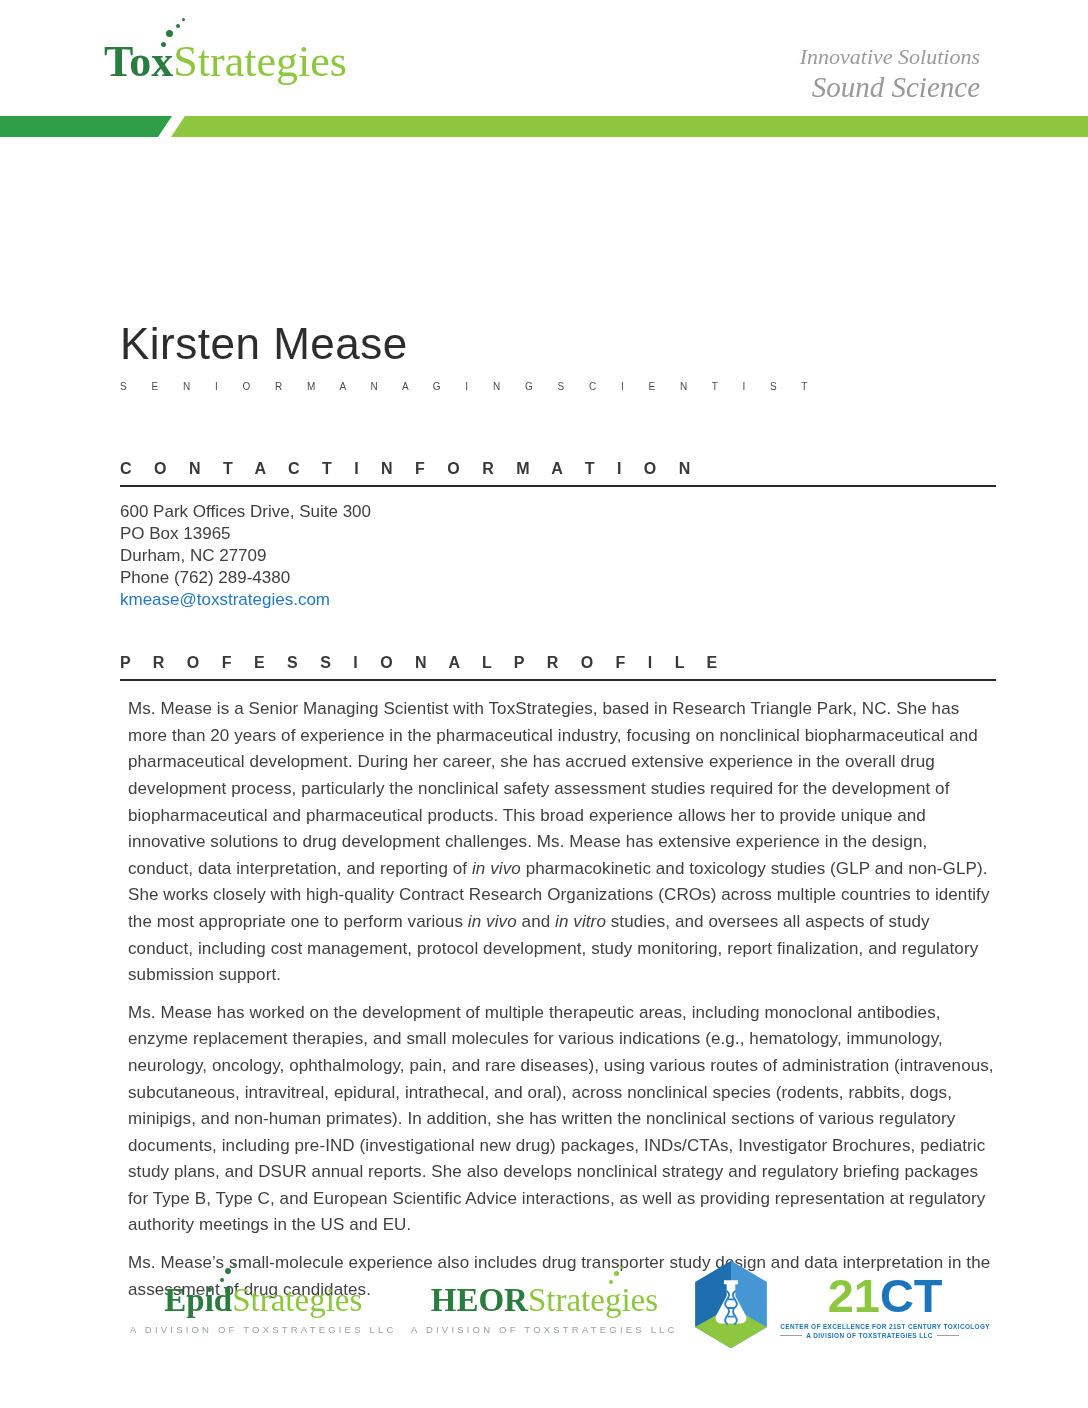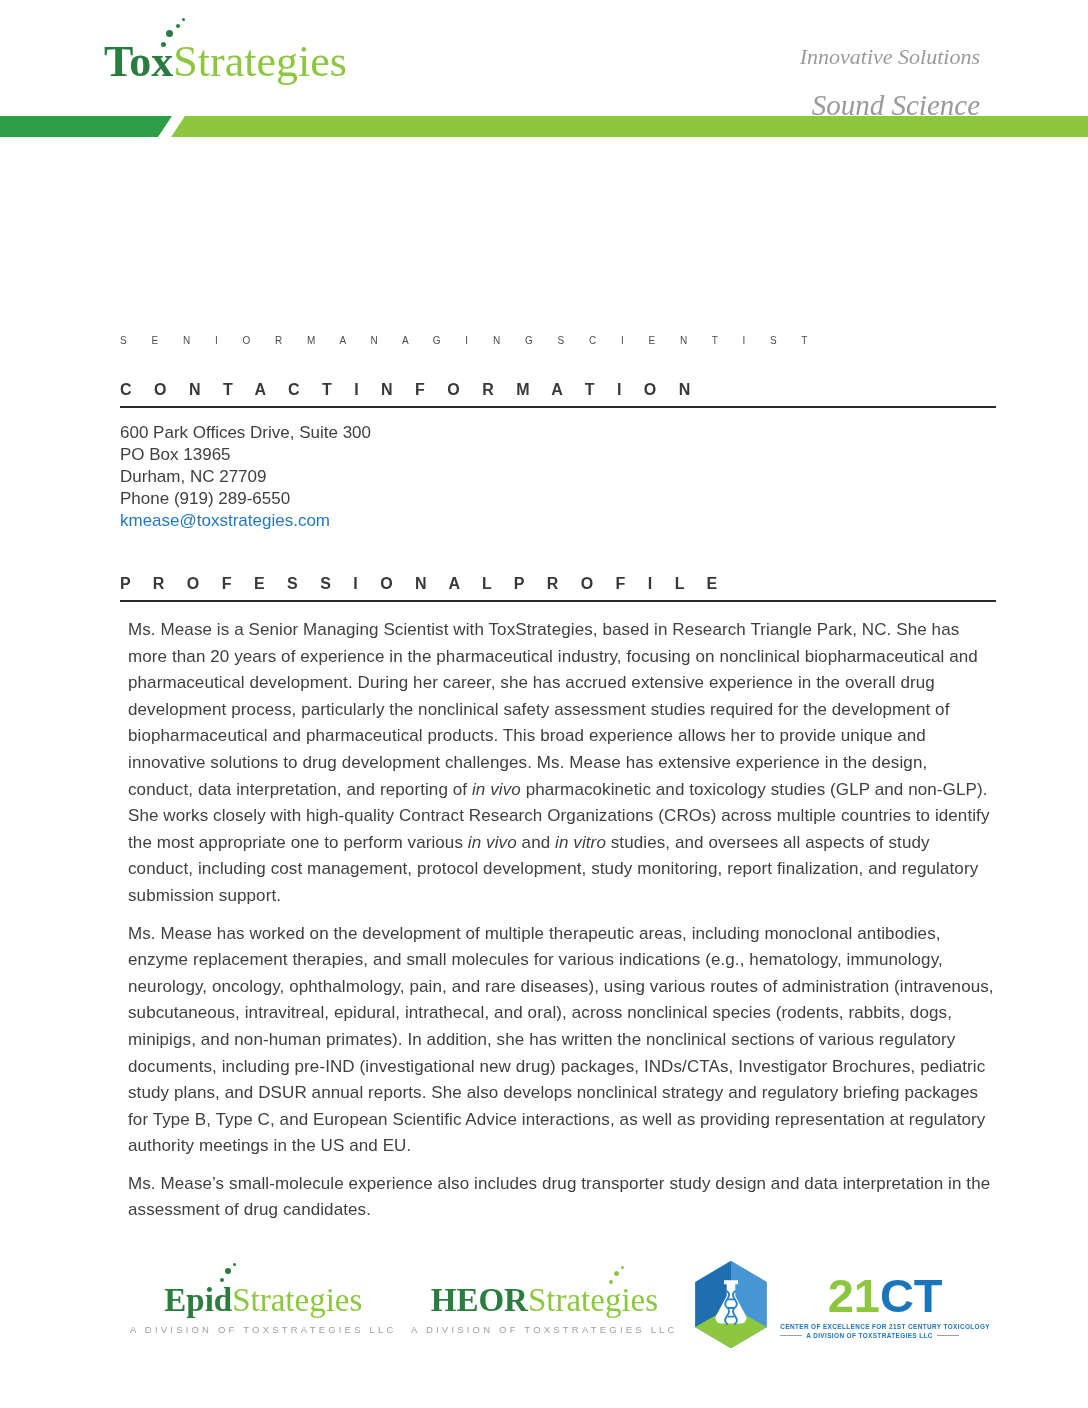--- a/index.html
+++ b/index.html
@@ -34,21 +34,21 @@
   .logo-dots i:nth-child(2){width:7px;height:7px;left:5px;top:0;}
   .logo-dots i:nth-child(3){width:4px;height:4px;left:15px;top:-6px;}
   .logo-dots i:nth-child(4){width:3px;height:3px;left:21px;top:-12px;}
   .logo-dots{left:57px;top:-10px;}
   .tagline{
     position:absolute;right:108px;top:44px;text-align:right;
     font-family:"Liberation Serif",serif;font-style:italic;color:var(--tagline-gray);
     line-height:1.2;
   }
   .tagline .tl1{font-size:22px;display:block;}
-  .tagline .tl2{font-size:29px;display:block;margin-top:18px;color:#999999;}
+  .tagline .tl2{font-size:29px;display:block;margin-top:0;color:#999999;}
   .bar{position:absolute;left:0;top:116px;width:1088px;height:21px;}
   .bar .bar-dark{
     position:absolute;left:0;top:0;width:172px;height:100%;
     background:var(--bar-dark-green);
     clip-path:polygon(0 0,172px 0,158px 21px,0 21px);
   }
   .bar .bar-light{
     position:absolute;left:168px;right:0;top:0;height:100%;
     background:var(--light-green);
     clip-path:polygon(17px 0,100% 0,100% 100%,3px 100%);
@@ -61,21 +61,21 @@
   }
   .person-title{
     margin-top:14px;font-size:10px;color:#4c4c4c;
     letter-spacing:6.5px;word-spacing:9px;
   }
   .section-heading{
     font-size:16px;font-weight:bold;color:var(--heading-gray);
     letter-spacing:4.5px;word-spacing:9px;
     border-bottom:2px solid #2a2a2a;padding-bottom:7px;
   }
-  .sec-contact .section-heading{margin-top:35px;}
+  .sec-contact .section-heading{margin-top:68px;}
   .sec-profile .section-heading{margin-top:43px;}
   .contact-lines{margin-top:14px;font-size:17px;line-height:22px;}
   .contact-line{white-space:nowrap;}
   .email-link{color:var(--link-blue);text-decoration:none;}
   .profile-paragraphs p{
     margin:11px 0 0 8px;font-size:17px;line-height:26.6px;letter-spacing:0.1px;
   }
   .profile-paragraphs p:first-child{margin-top:15px;}
   .profile-paragraphs em{font-style:italic;}
   
@@ -135,29 +135,30 @@
   <span class="tl2">Sound Science</span>
 </div>
 
 <div class="bar">
   <div class="bar-dark"></div>
   <div class="bar-light"></div>
 </div>
 
 <div class="content">
 
+  <h1 class="person-name">Kirsten Mease</h1>
   <div class="person-title">S E N I O R   M A N A G I N G   S C I E N T I S T</div>
 
   <div class="sec-contact">
     <div class="section-heading">C O N T A C T   I N F O R M A T I O N</div>
     <div class="contact-lines">
       <div class="contact-line">600 Park Offices Drive, Suite 300</div>
       <div class="contact-line">PO Box 13965</div>
       <div class="contact-line">Durham, NC 27709</div>
-      <div class="contact-line">Phone (919) 289-6550</div>
+      <div class="contact-line">Phone (762) 289-4380</div>
       <div class="contact-line"><a href="#" class="email-link">kmease@toxstrategies.com</a></div>
     </div>
   </div>
 
   <div class="sec-profile">
     <div class="section-heading">P R O F E S S I O N A L   P R O F I L E</div>
     <div class="profile-paragraphs">
       <p><span>Ms. Mease is a Senior Managing Scientist with ToxStrategies, based in Research Triangle Park, NC. She has more than 20 years of experience in the pharmaceutical industry, focusing on nonclinical biopharmaceutical and pharmaceutical development. During her career, she has accrued extensive experience in the overall drug development process, particularly the nonclinical safety assessment studies required for the development of biopharmaceutical and pharmaceutical products. This broad experience allows her to provide unique and innovative solutions to drug development challenges. Ms. Mease has extensive experience in the design, conduct, data interpretation, and reporting of </span><em>in vivo</em><span> pharmacokinetic and toxicology studies (GLP and non-GLP). She works closely with high-quality Contract Research Organizations (CROs) across multiple countries to identify the most appropriate one to perform various </span><em>in vivo</em><span> and </span><em>in vitro</em><span> studies, and oversees all aspects of study conduct, including cost management, protocol development, study monitoring, report finalization, and regulatory submission support.</span></p>
       <p><span>Ms. Mease has worked on the development of multiple therapeutic areas, including monoclonal antibodies, enzyme replacement therapies, and small molecules for various indications (e.g., hematology, immunology, neurology, oncology, ophthalmology, pain, and rare diseases), using various routes of administration (intravenous, subcutaneous, intravitreal, epidural, intrathecal, and oral), across nonclinical species (rodents, rabbits, dogs, minipigs, and non-human primates). In addition, she has written the nonclinical sections of various regulatory documents, including pre-IND (investigational new drug) packages, INDs/CTAs, Investigator Brochures, pediatric study plans, and DSUR annual reports. She also develops nonclinical strategy and regulatory briefing packages for Type B, Type C, and European Scientific Advice interactions, as well as providing representation at regulatory authority meetings in the US and EU.</span></p>
       <p><span>Ms. Mease’s small-molecule experience also includes drug transporter study design and data interpretation in the assessment of drug candidates.</span></p>

